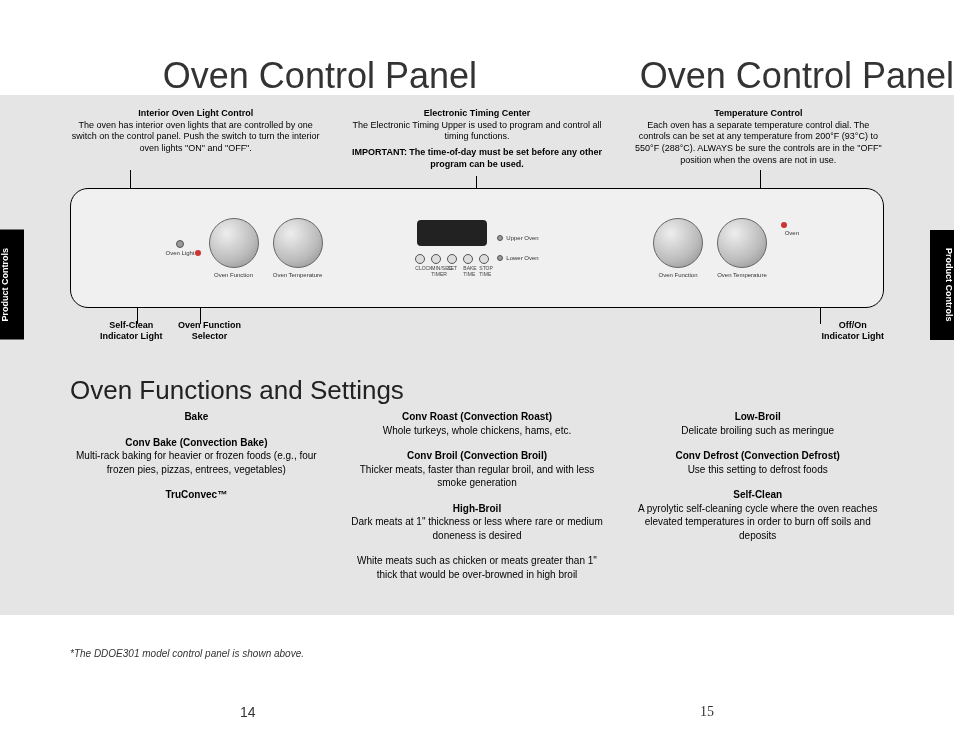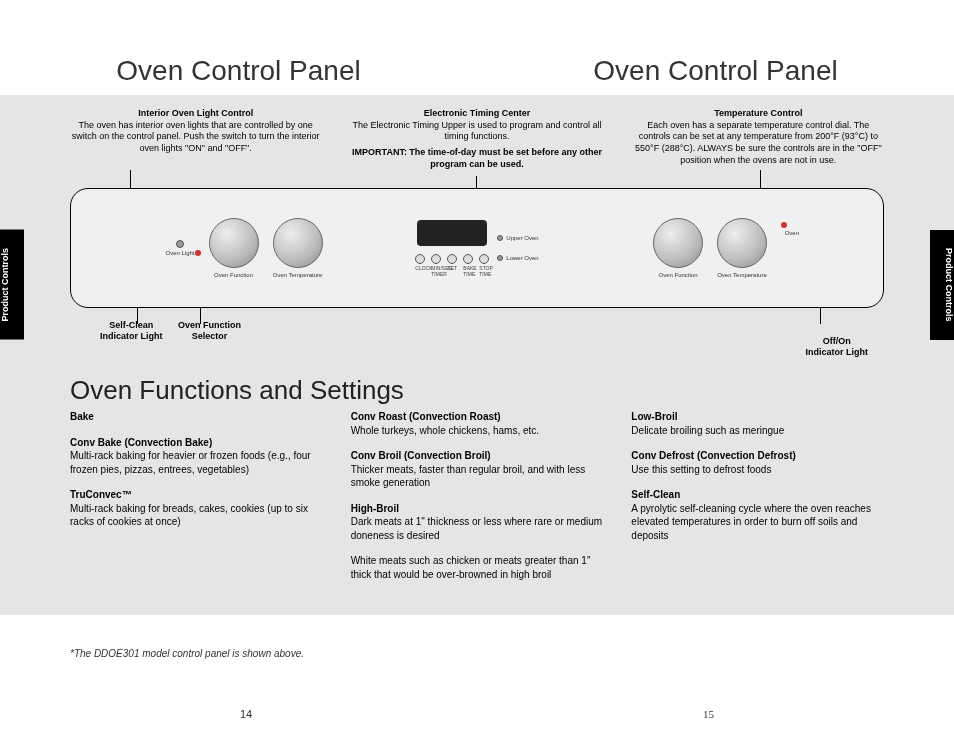--- a/index.html
+++ b/index.html
@@ -20,23 +20,23 @@
     background: #e5e5e5;
   }
   .header {
     position: absolute;
     top: 55px;
     left: 0; right: 0;
     display: flex;
   }
   .header h1 {
     flex: 1;
-    text-align: center;
+    text-align: right;
     font-weight: 300;
-    font-size: 28px;
+    font-size: 36px;
     color: #333;
   }
   .side-tab {
     position: absolute;
     background: #000;
     color: #fff;
     font-size: 9px;
     font-weight: bold;
     width: 24px;
     padding: 18px 0;
@@ -110,34 +110,34 @@
   .functions {
     position: absolute;
     top: 410px;
     left: 70px; right: 70px;
     display: flex;
     gap: 28px;
     font-size: 10px;
     line-height: 1.35;
   }
   .functions .col { flex:1; }
-  .functions .item { margin-bottom: 12px;}
+  .functions .item { margin-bottom: 12px; text-align: center;}
   .functions .item .ft { font-weight: bold;}
   .footnote {
     position:absolute;
     top: 648px;
     left: 70px;
     font-size: 10px;
     color:#333;
     font-style:italic;
   }
   .pagenum {
     position:absolute;
     bottom: 18px;
-    font-size: 11px;
+    font-size: 14px;
     color:#333;
   }
   .pagenum.l { left: 240px;}
   .pagenum.r { right: 240px; font-family: Liberation Serif, serif;}
 </style>
 </head>
 <body>
 
 <div class="page-bg"></div>
 
@@ -233,38 +233,37 @@
 
 <div class="v-line" style="left:137px; top:308px; height:16px;"></div>
 <div class="v-line" style="left:200px; top:308px; height:16px;"></div>
 <div class="v-line" style="left:820px; top:308px; height:16px;"></div>
 
 <div class="under-labels">
   <div class="ul" style="left:30px;"><span style="white-space:pre;">Self-Clean
 Indicator Light</span></div>
   <div class="ul" style="left:108px;"><span style="white-space:pre;">Oven Function
 Selector</span></div>
-  <div class="ul" style="right:16px;margin-top:16px;"><span style="white-space:pre;">Off/On
+  <div class="ul" style="right:0px;"><span style="white-space:pre;">Off/On
 Indicator Light</span></div>
 </div>
 
 <h2 class="functions-title">Oven Functions and Settings</h2>
 
 <div class="functions">
   <div class="col">
     <div class="item">
         <div class="ft">Bake</div>
       </div>
     <div class="item">
         <div class="ft">Conv Bake (Convection Bake)</div>
         <div>Multi-rack baking for heavier or frozen foods (e.g., four frozen pies, pizzas, entrees, vegetables)</div>
       </div>
     <div class="item">
         <div class="ft">TruConvec™</div>
-        <div>Multi-rack baking for breads, cakes, cookies (up to six racks of cookies at once)</div>
       </div>
   </div>
   <div class="col">
     <div class="item">
         <div class="ft">Conv Roast (Convection Roast)</div>
         <div>Whole turkeys, whole chickens, hams, etc.</div>
       </div>
     <div class="item">
         <div class="ft">Conv Broil (Convection Broil)</div>
         <div>Thicker meats, faster than regular broil, and with less smoke generation</div>

